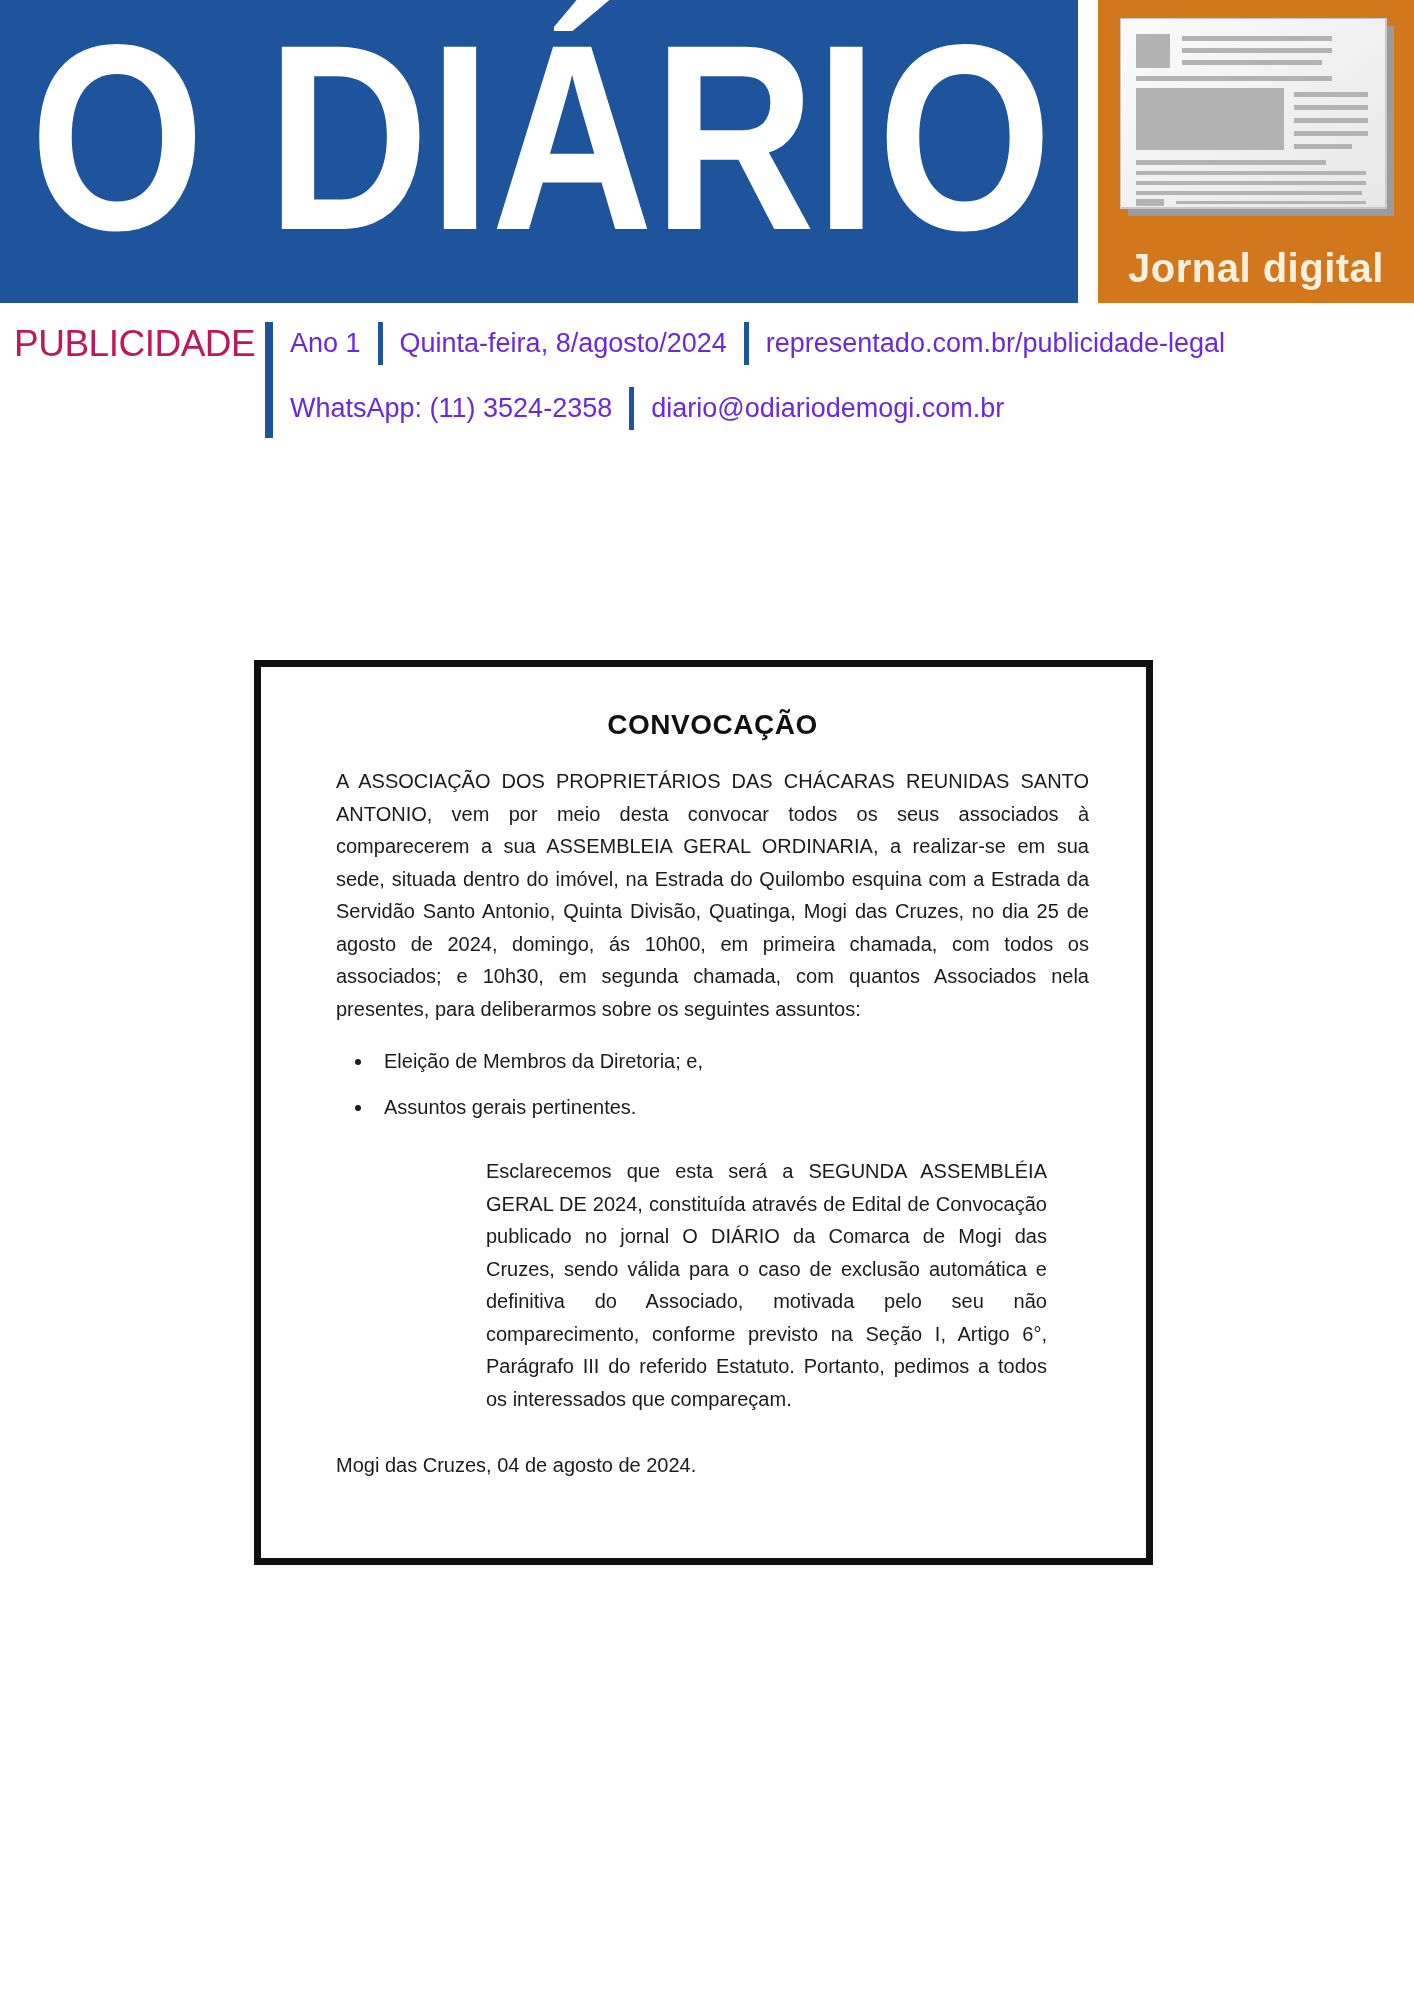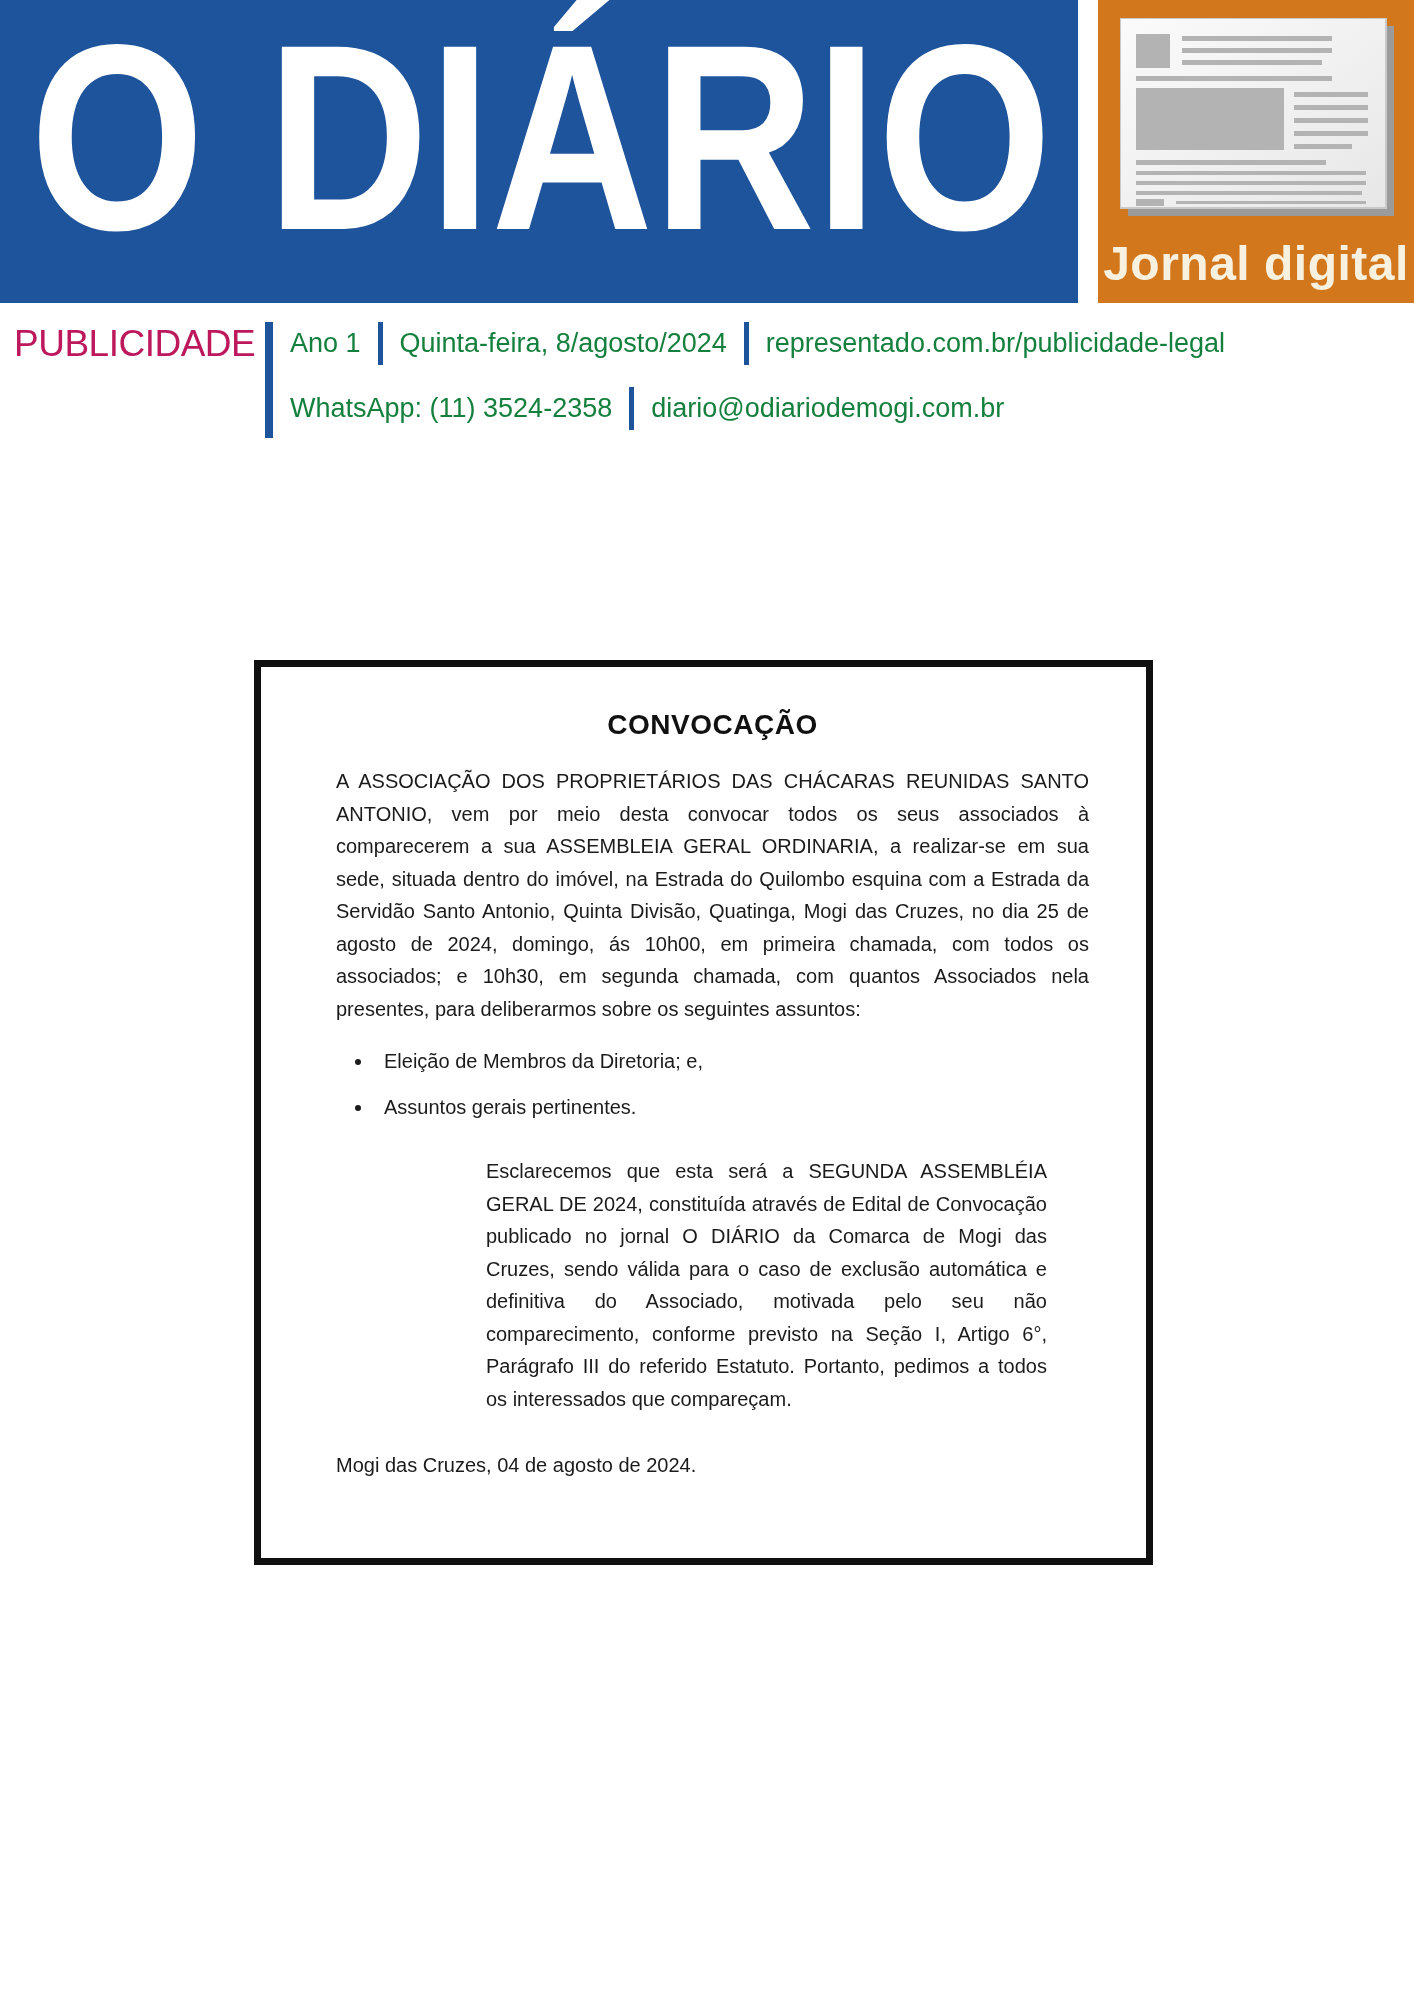--- a/index.html
+++ b/index.html
@@ -4,29 +4,29 @@
 <style>
   html,body{margin:0;padding:0;background:#ffffff;}
   .page{position:relative;width:1414px;height:2000px;background:#ffffff;overflow:hidden;
         font-family:"Liberation Sans",sans-serif;}
 
   
   .banner{position:absolute;left:0;top:0;width:1078px;height:303px;background:#1e549c;}
   .accent{position:absolute;left:1098px;top:0;width:316px;height:303px;background:#d3771c;}
   .news-icon{position:absolute;left:22px;top:18px;}
   .tagline{position:absolute;left:0;bottom:12px;width:100%;text-align:center;
-           font-size:48px;font-weight:bold;color:#f8f1df;letter-spacing:0.5px;}
+           font-size:40px;font-weight:bold;color:#f8f1df;letter-spacing:0.5px;}
 
   
   .pubheader{position:absolute;left:14px;top:318px;display:flex;align-items:flex-start;}
   .ptitle{width:237px;text-align:right;font-size:37px;line-height:51px;font-weight:normal;
           color:#be185d;letter-spacing:-0.5px;}
   .tallbar{width:8px;height:116px;background:#1e549c;margin:4px 0 0 14px;flex:none;}
   .meta{margin-left:17px;}
-  .mrow{display:flex;align-items:center;column-gap:17px;height:50px;font-size:27px;color:#15803d;}
+  .mrow{display:flex;align-items:center;column-gap:17px;height:50px;font-size:27px;color:#6d28d9;}
   .mrow + .mrow{margin-top:15px;}
   .sbar{width:5px;height:43px;background:#1e549c;flex:none;}
 
   
   .notice{position:absolute;left:254px;top:660px;width:899px;height:905px;box-sizing:border-box;
           border:7px solid #101010;background:#ffffff;padding:20px 57px 0 75px;overflow:hidden;
           color:#1b1b1b;}
   .notice h1{margin:22px 0 0 0;text-align:center;font-size:28px;font-weight:bold;
              letter-spacing:0.5px;color:#111;}
   .p1{margin:24px 0 0 0;font-size:20px;line-height:32.5px;text-align:justify;}

